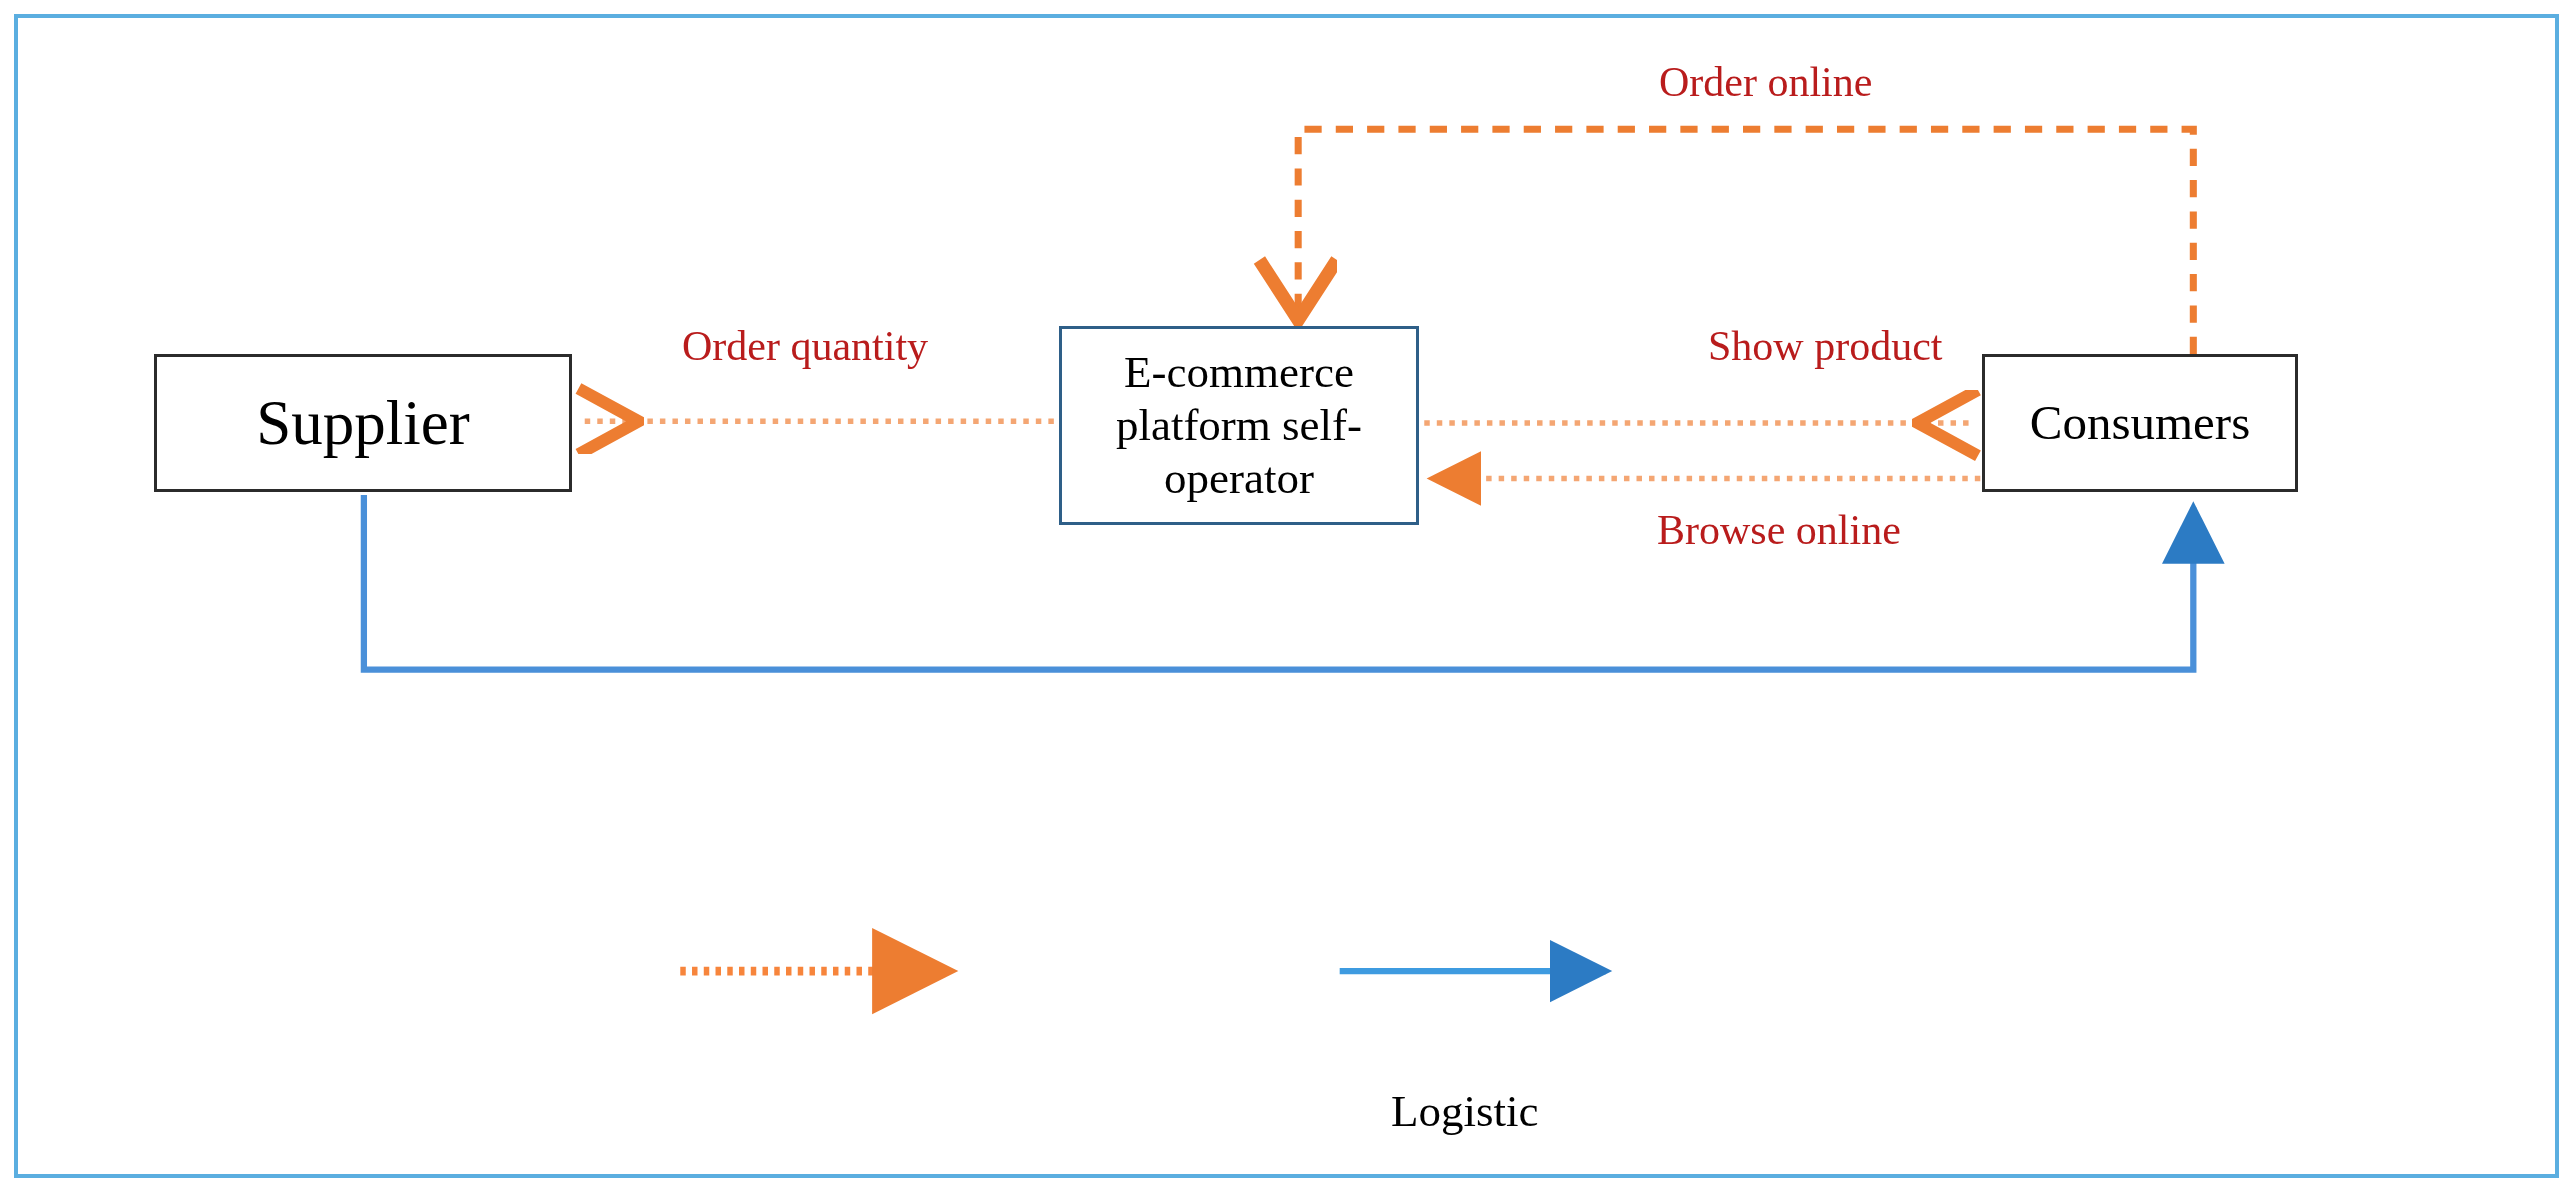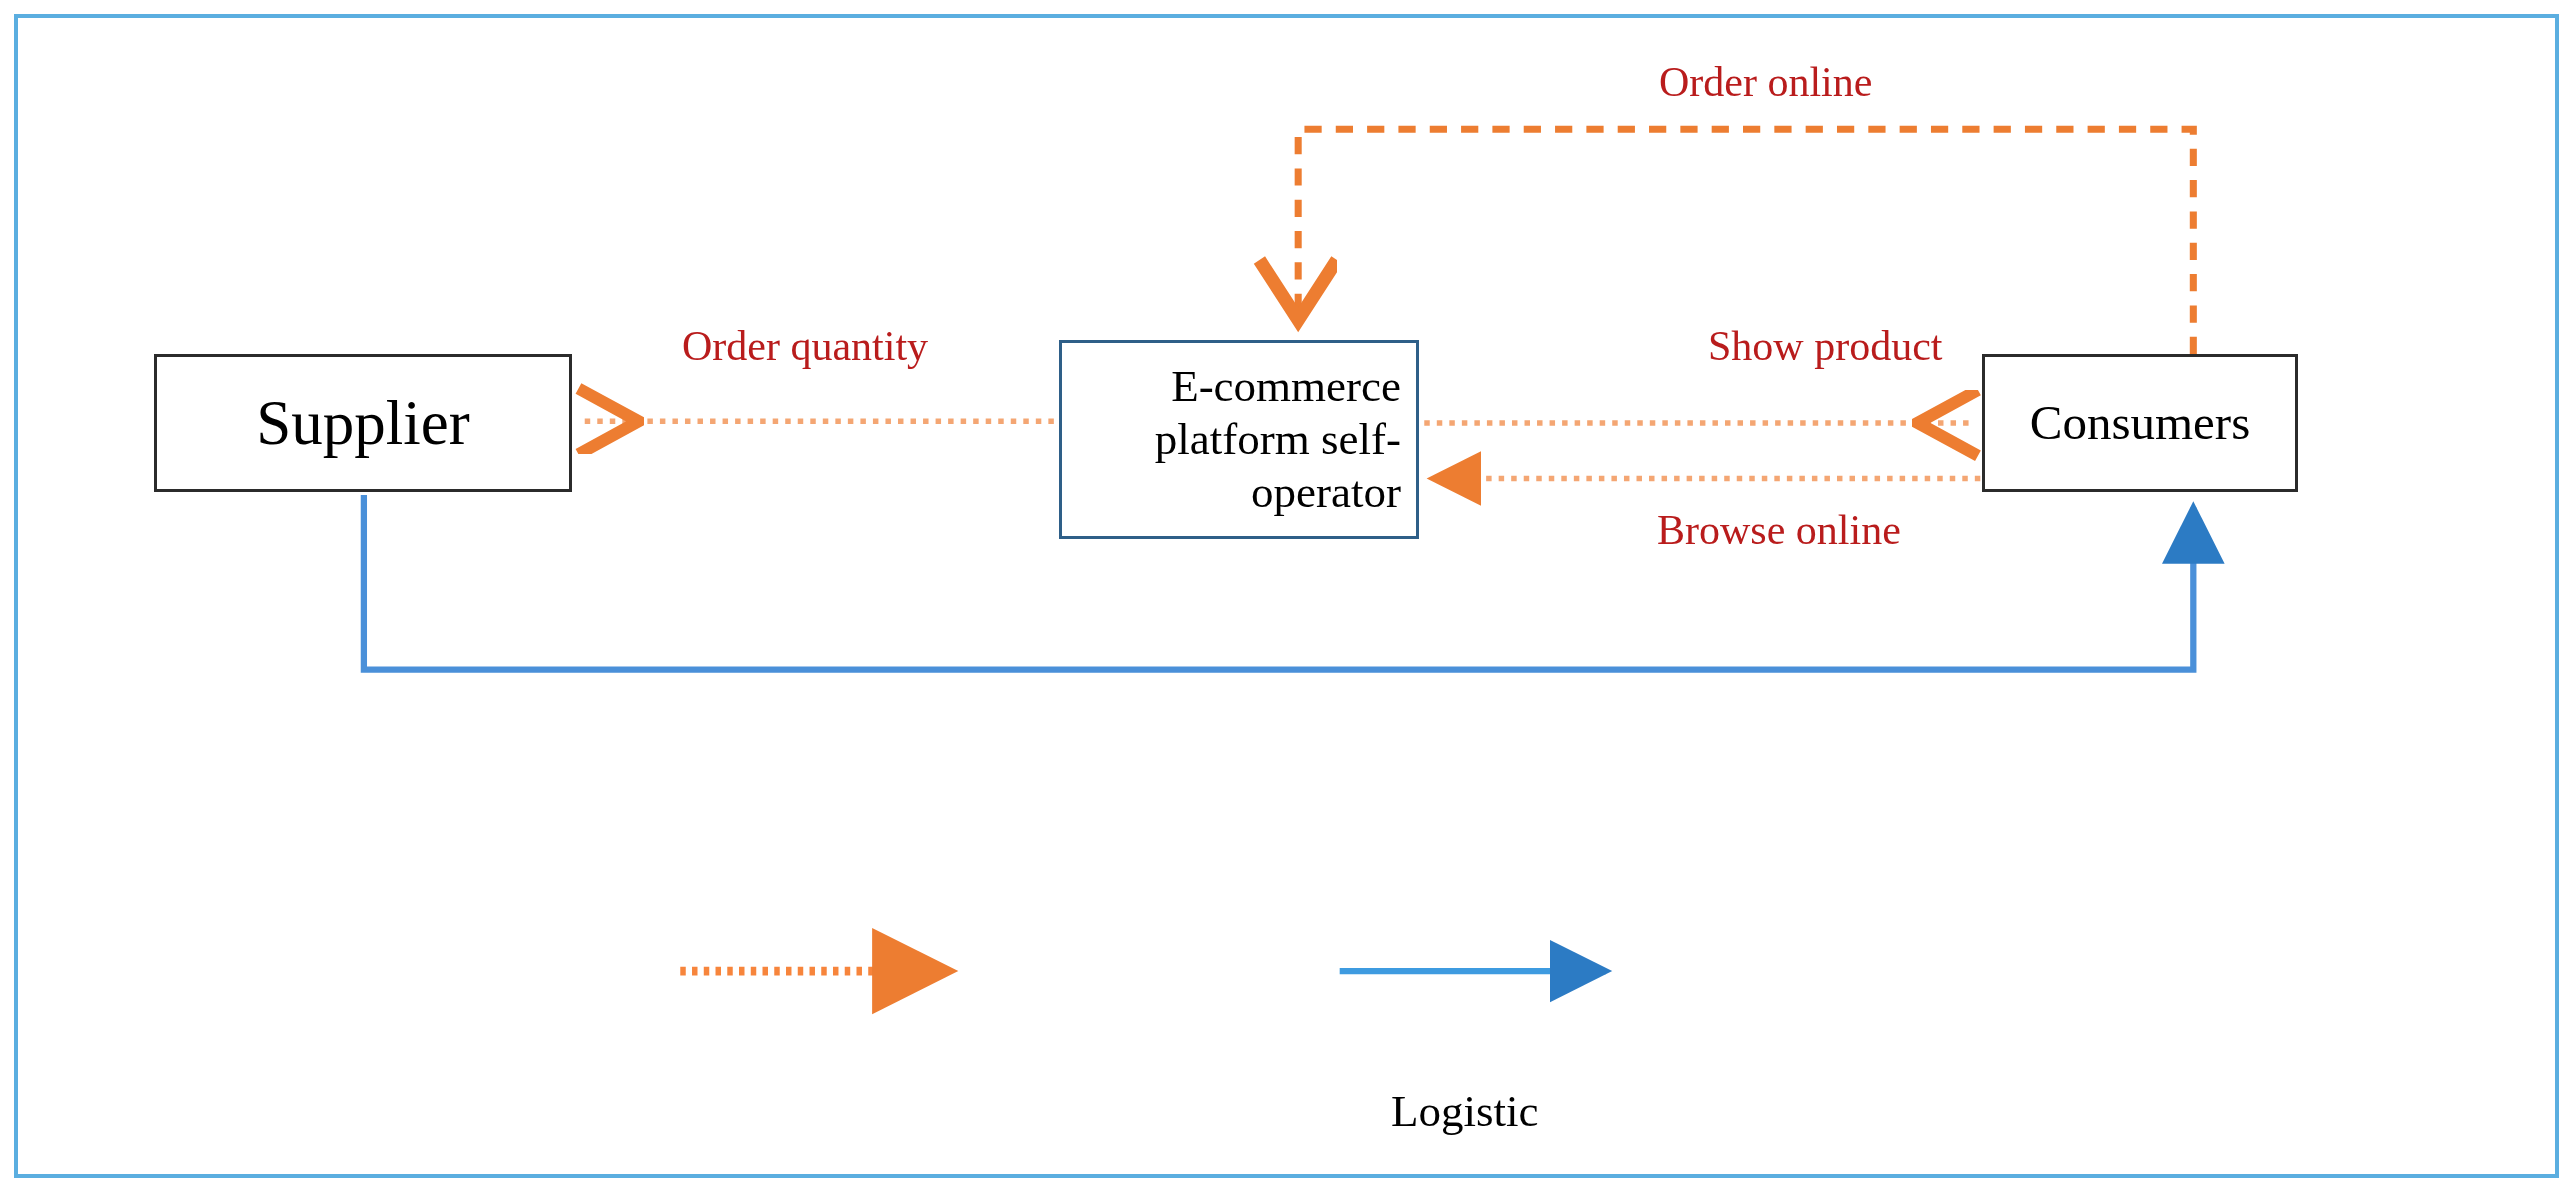--- a/index.html
+++ b/index.html
@@ -53,27 +53,26 @@
   #node-supplier {
     left: 154px;
     top: 354px;
     width: 418px;
     height: 138px;
     border: 3.9px solid #2b2b2b;
     font-size: 63px;
   }
   #node-platform {
     left: 1059px;
-    top: 340px;
+    top: 326px;
     width: 360px;
     height: 199px;
     border: 3.9px solid #2E5F88;
     font-size: 45px;
-    padding: 0 15px;
-    text-align: right;
+    padding: 0 4px;
   }
   #node-consumers {
     left: 1982px;
     top: 354px;
     width: 316px;
     height: 138px;
     border: 3.9px solid #2b2b2b;
     font-size: 49px;
   }
   

